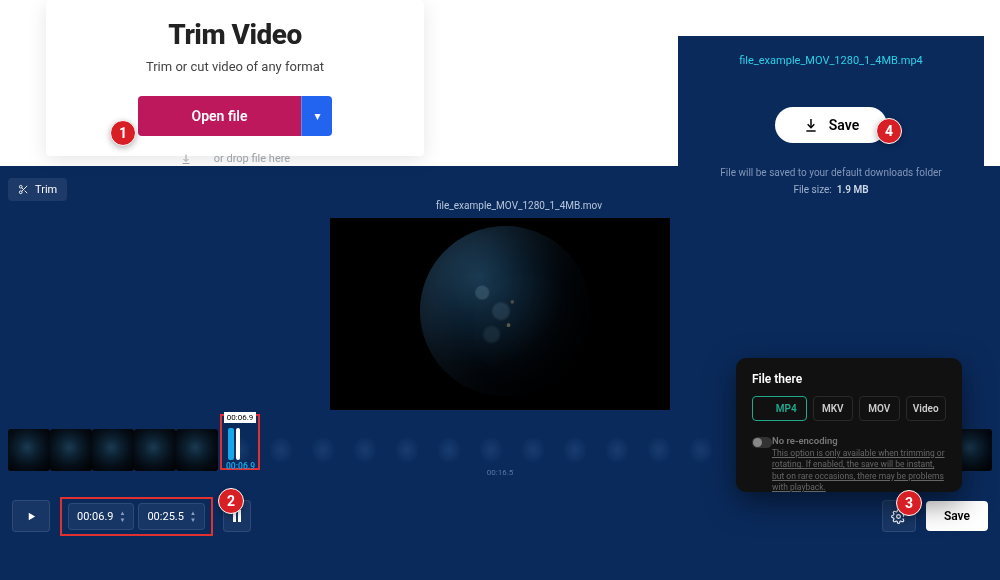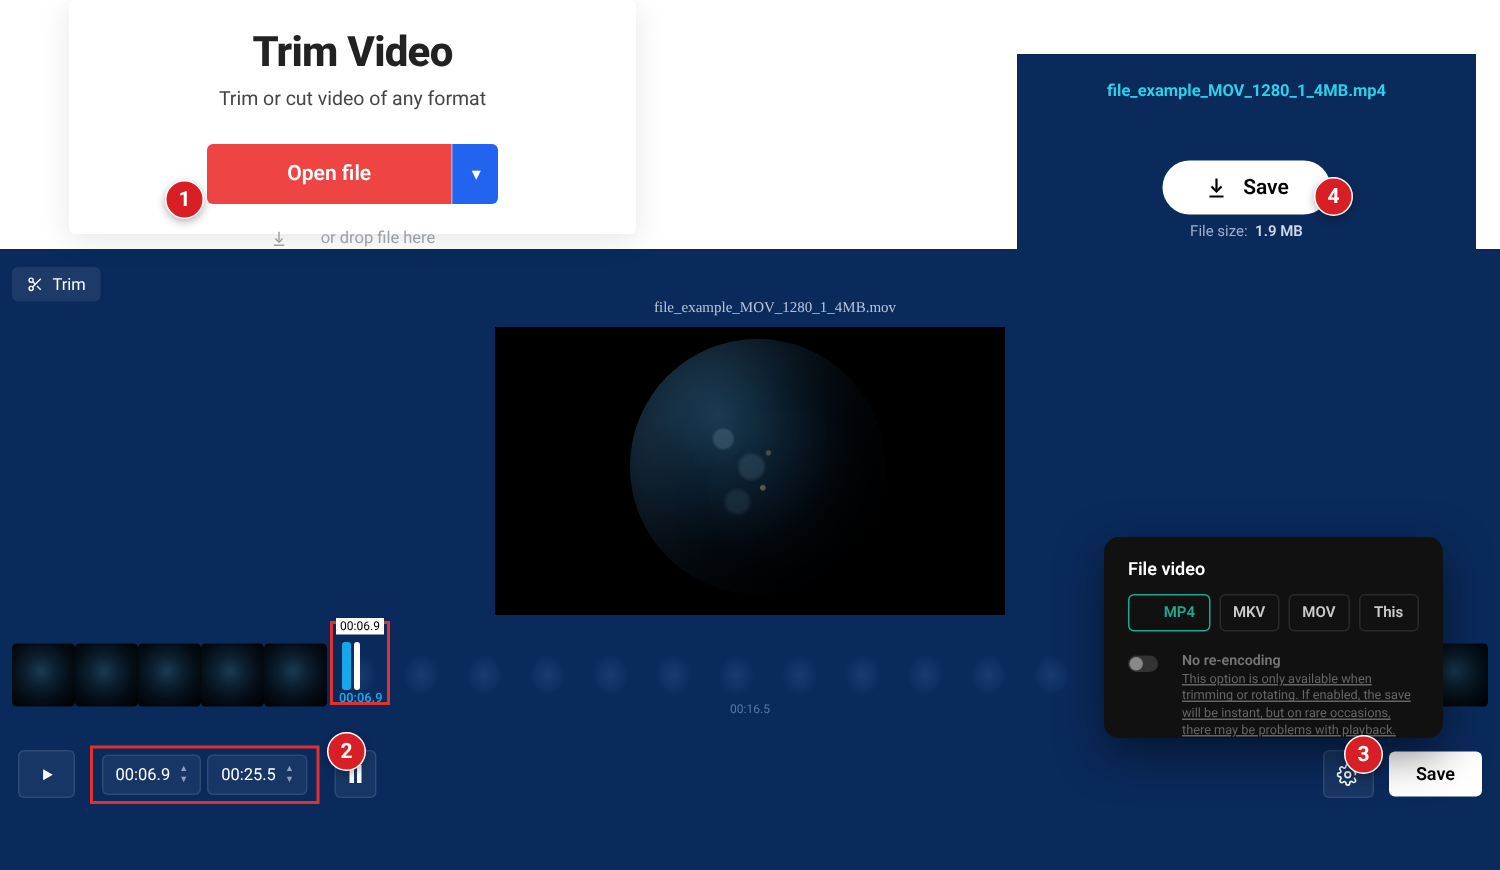--- a/index.html
+++ b/index.html
@@ -6,49 +6,49 @@
 body { width: 1000px; height: 580px; background: #fff; overflow: hidden; position: relative; }
 
 .editor-bg { position: absolute; top: 166px; left: 0; right: 0; bottom: 0; background: #0a2a5c; }
 
 .trim-tab { position: absolute; top: 178px; left: 8px; background: rgba(255,255,255,0.08); color: #fff; font-size: 11px; padding: 5px 10px; border-radius: 4px; display: flex; align-items: center; gap: 6px; }
 
 .panel-white { position: absolute; top: 0; left: 46px; width: 378px; height: 156px; background: #fff; border-radius: 4px; z-index: 10; display: flex; flex-direction: column; align-items: center; padding: 18px 40px; box-shadow: 0 4px 20px rgba(0,0,0,0.1); }
 .panel-white h1 { font-size: 28px; font-weight: 800; color: #222; letter-spacing: -0.5px; }
 .panel-white .sub { font-size: 13px; color: #444; margin-top: 8px; }
 .open-row { display: flex; margin-top: 22px; }
-.open-btn { background: #ef4444; color: #fff; font-size: 14px; font-weight: 600; padding: 12px 54px; border: none; border-radius: 4px 0 0 4px; cursor: pointer; }
+.open-btn { background: #be185d; color: #fff; font-size: 14px; font-weight: 600; padding: 12px 54px; border: none; border-radius: 4px 0 0 4px; cursor: pointer; }
 .open-chev { background: #2264f0; border: none; border-left: 1px solid rgba(255,255,255,0.25); color: #fff; padding: 0 12px; border-radius: 0 4px 4px 0; cursor: pointer; font-size: 12px; }
 .drop-hint { font-size: 11px; color: #9aa0a6; margin-top: 16px; display: flex; align-items: center; gap: 22px; }
 
-.filename-top { position: absolute; top: 200px; left: 436px; color: #b8c6da; font-size: 10px; font-family: Liberation Serif, serif; }
+.filename-top { position: absolute; top: 200px; left: 436px; color: #b8c6da; font-size: 10px; }
 
 .preview { position: absolute; top: 218px; left: 330px; width: 340px; height: 192px; background: #000; overflow: hidden; }
 .globe { position: absolute; left: 90px; top: 8px; width: 170px; height: 170px; border-radius: 50%; background: radial-gradient(circle at 35% 30%, #1a3a52 0%, #0c2030 28%, #050d16 55%, #000 100%); box-shadow: inset -30px -20px 50px rgba(0,0,0,0.9), inset 20px 15px 30px rgba(60,90,120,0.25); }
 .globe:before { content:""; position:absolute; left:20%; top:28%; width:55%; height:55%; background:
   radial-gradient(circle at 30% 20%, rgba(90,120,140,0.4) 0 6%, transparent 8%),
   radial-gradient(circle at 50% 40%, rgba(70,100,120,0.35) 0 10%, transparent 14%),
   radial-gradient(circle at 40% 65%, rgba(60,85,100,0.3) 0 8%, transparent 12%),
   radial-gradient(circle at 58% 55%, rgba(255,210,140,0.35) 0 2%, transparent 3%),
   radial-gradient(circle at 62% 30%, rgba(255,210,140,0.25) 0 1.5%, transparent 2.5%);
   border-radius:50%; }
 
 .save-panel { position: absolute; top: 36px; right: 16px; width: 306px; height: 200px; background: #0a2a5c; z-index: 10; display: flex; flex-direction: column; align-items: center; padding: 18px; }
-.save-panel .fname { color: #2bd1e8; font-size: 11px; font-weight: 700; }
+.save-panel .fname { color: #2bd1e8; font-size: 11px; font-weight: 400; }
 .save-btn-big { background: #fff; color: #000; border: none; border-radius: 22px; padding: 10px 28px; font-size: 14px; font-weight: 600; margin-top: 40px; display: flex; align-items: center; gap: 10px; cursor: pointer; }
 .save-note { color: #8296b8; font-size: 10px; margin-top: 24px; }
 .save-size { color: #a0b0cc; font-size: 10px; margin-top: 6px; text-align: right; }
 .save-size b { color: #cdd8e8; font-weight: 600; }
 
 .format-card { position: absolute; top: 358px; right: 38px; width: 226px; height: 134px; background: #111; border-radius: 10px; padding: 14px 16px; z-index: 12; color: #fff; box-shadow: 0 10px 30px rgba(0,0,0,0.5); }
 .format-card h3 { font-size: 12px; font-weight: 600; }
 .fmt-row { display: flex; gap: 6px; margin-top: 10px; }
 .fmt-btn { flex:1; background: transparent; border: 1px solid #2a2a2a; color: #ccc; font-size: 10px; font-weight: 600; padding: 6px 0; border-radius: 4px; cursor: pointer; }
 .fmt-btn.active { color: #1faa8e; border-color: #1faa8e; padding-left: 14px; }
-.reenc { margin-top: 14px; display: flex; align-items: flex-start; gap: 16px; }
+.reenc { margin-top: 14px; display: flex; align-items: flex-start; gap: 0; }
 .toggle-off { width: 20px; height: 11px; background: #333; border-radius: 10px; position: relative; flex-shrink: 0; margin-top:2px;}
 .toggle-off:after { content:""; position:absolute; left:1px; top:1px; width:9px; height:9px; background:#888; border-radius:50%; }
 .reenc-txt { font-size: 8.5px; line-height: 1.35; }
 .reenc-txt .title { color:#777; font-weight:600; font-size: 9.5px; }
 .reenc-txt .desc { color:#666;text-decoration:underline; }
 
 .timeline { position: absolute; left: 0; right: 0; top: 424px; height: 52px; display: flex; align-items: center; padding: 0 8px; }
 .thumb { width: 42px; height: 42px; margin-right: 0; background: radial-gradient(circle at 46% 44%, #1a3a52 0%, #0c2030 30%, #050d16 60%, #000 100%); border-radius: 3px; }
 .thumb.ghost { background: radial-gradient(ellipse 36% 40% at 50% 50%, rgba(70,110,160,0.25) 0%, rgba(70,110,160,0.08) 60%, transparent 80%); }
 .timeline-right { margin-left: auto; display:flex; gap:0; }
@@ -132,32 +132,33 @@
   <button class="save-btn-big">
     <span>
       <svg width="16" height="16" viewBox="0 0 24 24" fill="none" stroke="#000" stroke-width="2.2">
           <path d="M12 3v12"></path>
           <path d="M7 11l5 5 5-5"></path>
           <path d="M5 21h14"></path>
         </svg>
     </span>
     <span>Save</span>
   </button>
+  <div class="save-note">File will be saved to your default downloads folder</div>
   <div class="save-size">
     <span>File size:</span>&nbsp;&nbsp;<b>1.9 MB</b>
   </div>
 </div>
 
 <div class="format-card">
-  <h3>File video</h3>
+  <h3>File there</h3>
   <div class="fmt-row">
     <button class="fmt-btn active">MP4</button>
     <button class="fmt-btn">MKV</button>
     <button class="fmt-btn">MOV</button>
-    <button class="fmt-btn">This</button>
+    <button class="fmt-btn">Video</button>
   </div>
   <div class="reenc">
     <div class="toggle-off"></div>
     <div class="reenc-txt">
       <div class="title">No re-encoding</div>
       <div class="desc">This option is only available when trimming or rotating. If enabled, the save will be instant, but on rare occasions, there may be problems with playback.</div>
     </div>
   </div>
 </div>
 

